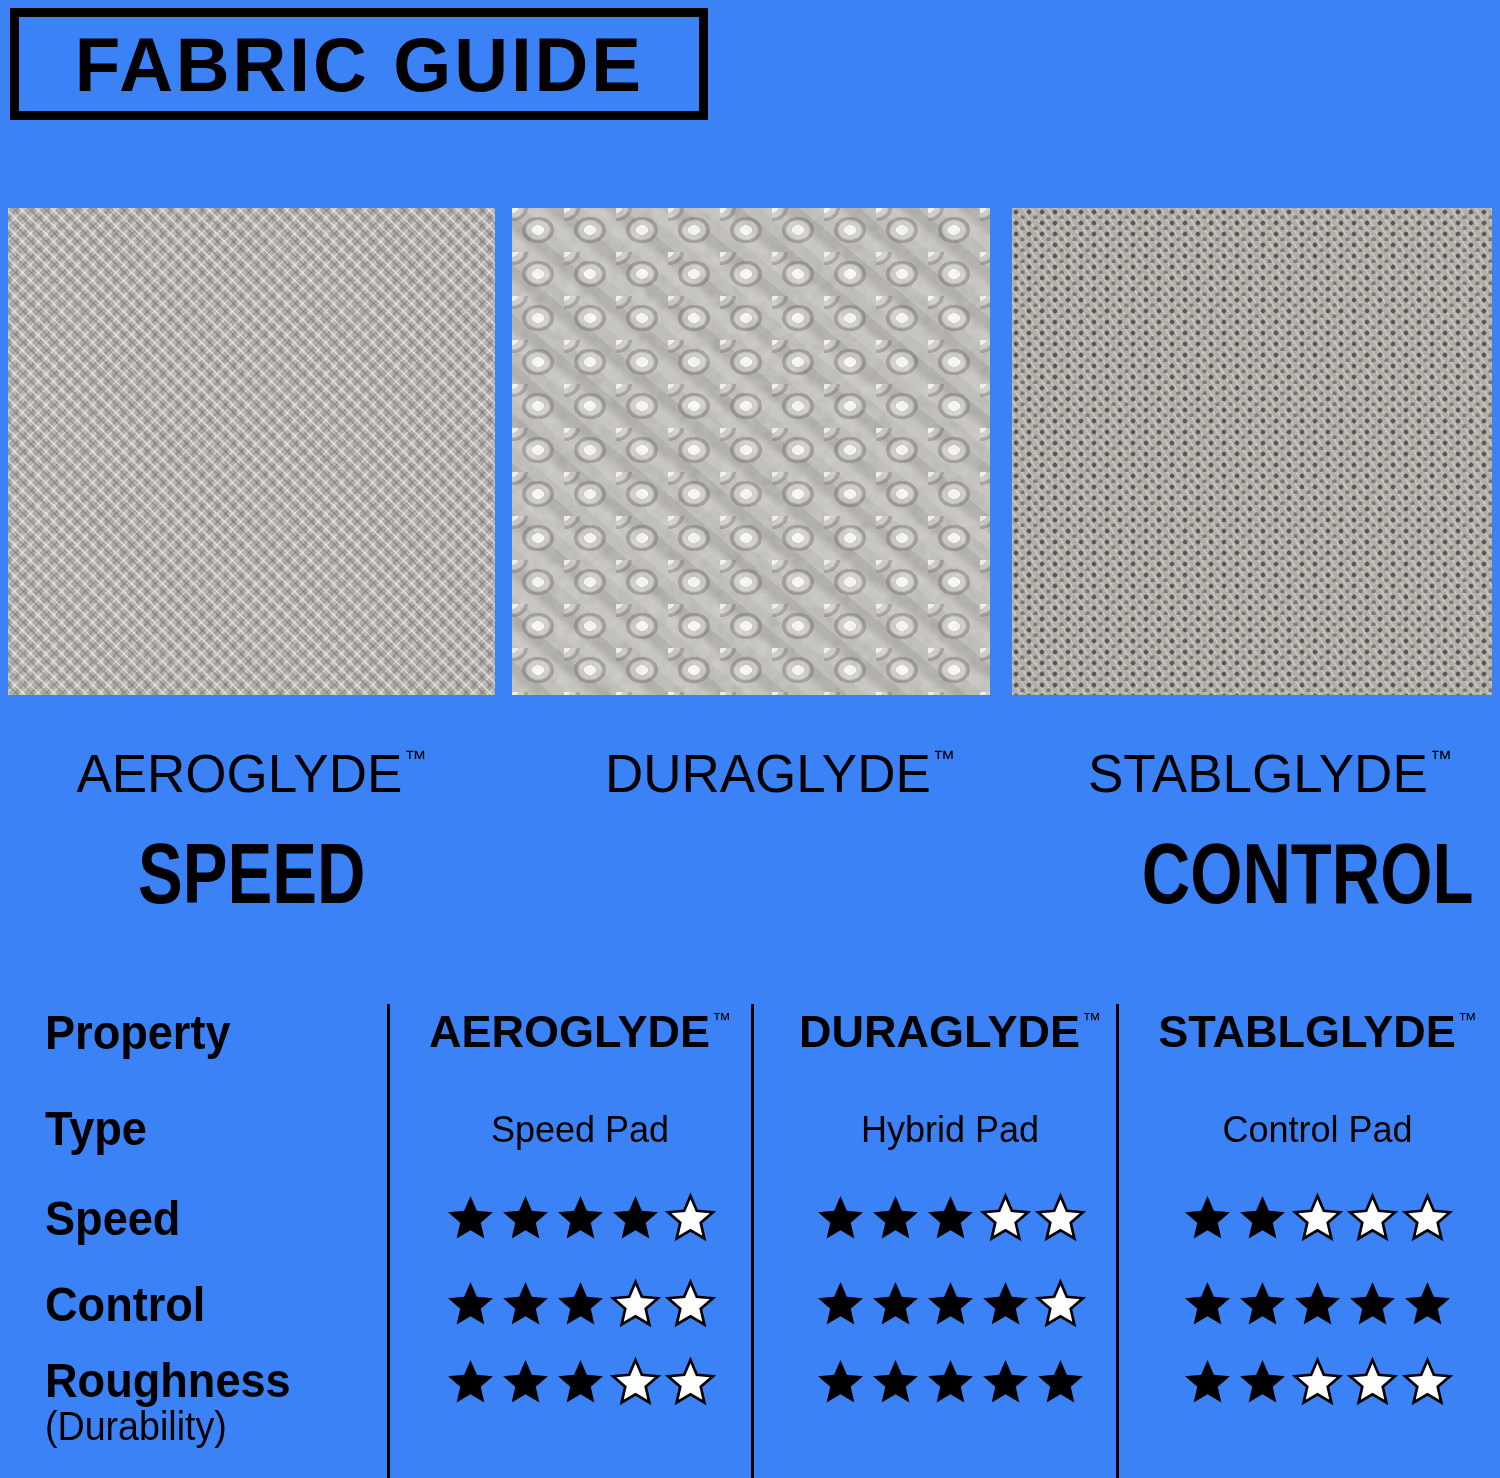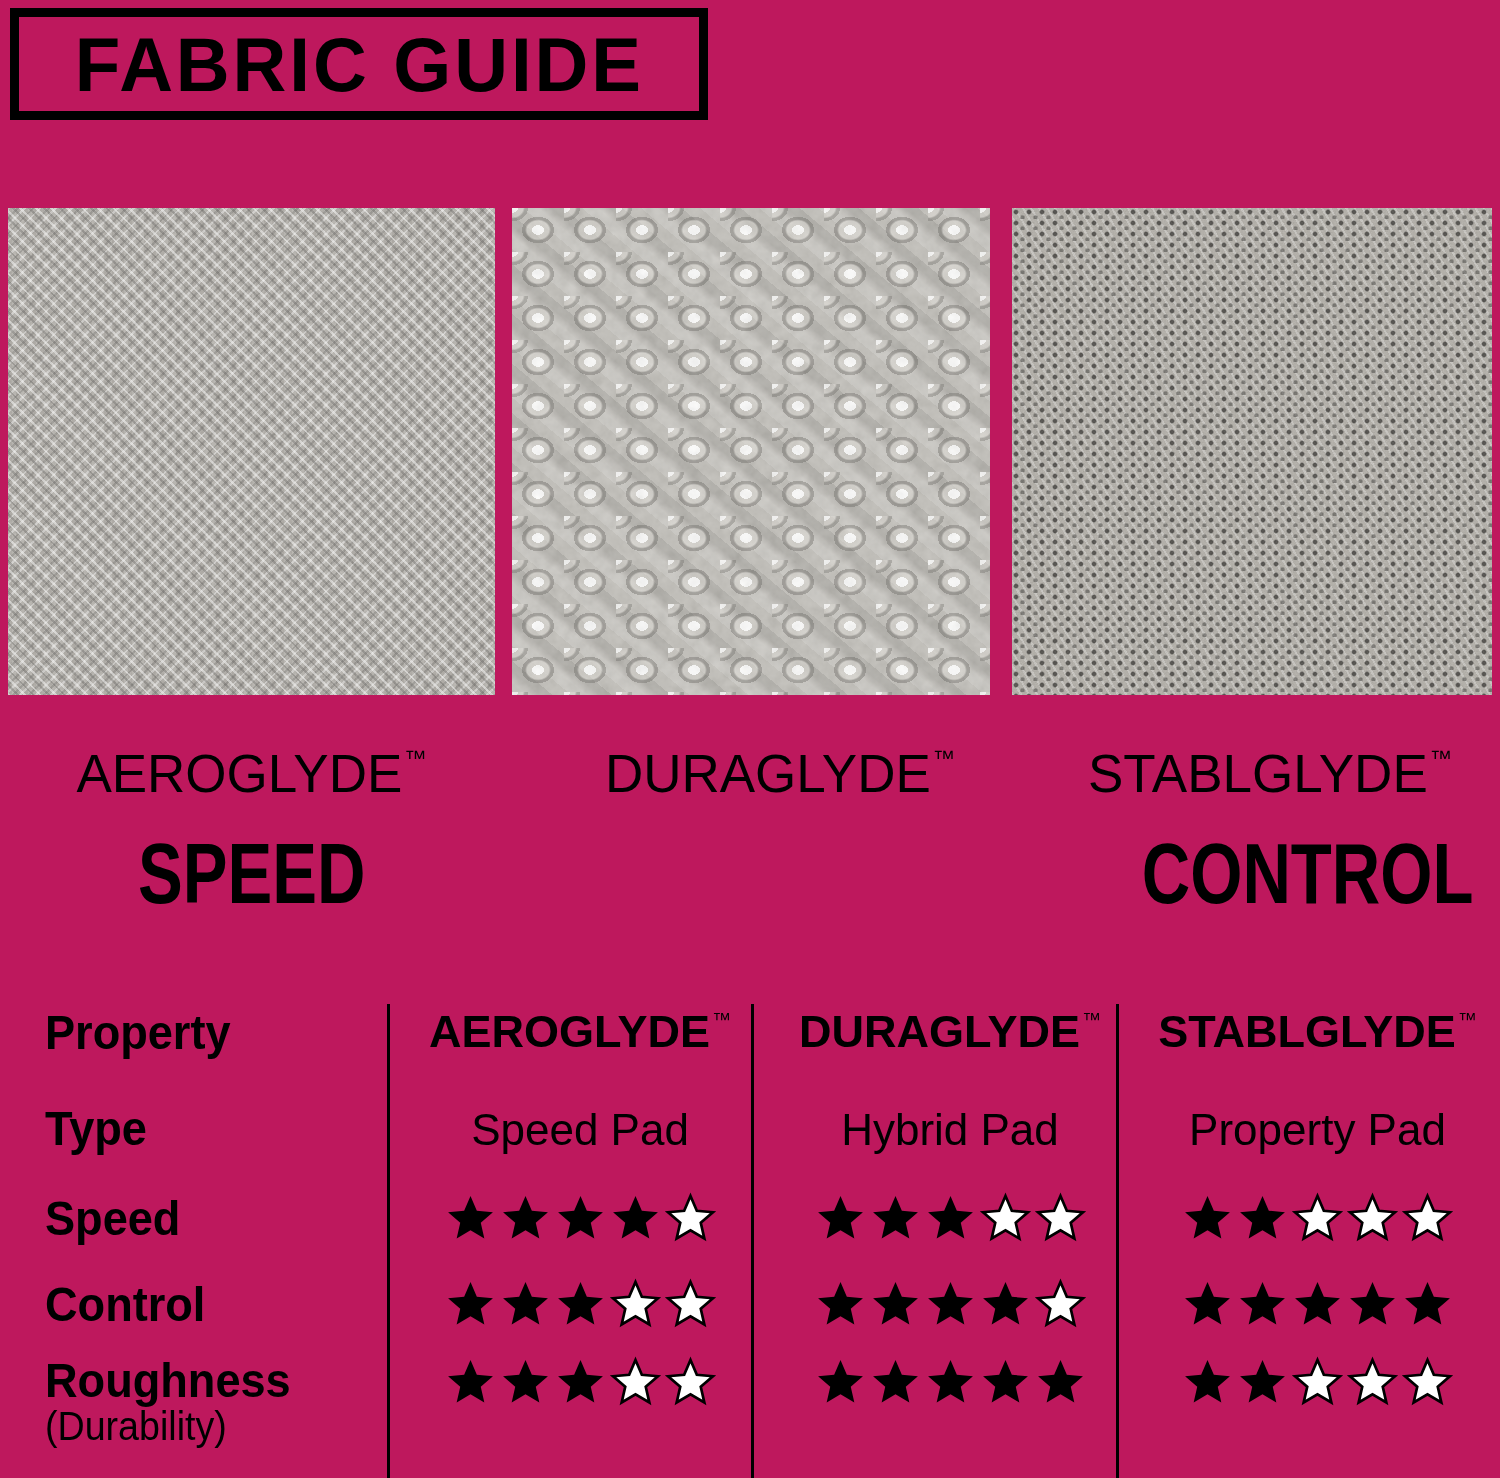--- a/index.html
+++ b/index.html
@@ -1,19 +1,19 @@
 <!DOCTYPE html>
 <html><head>
 <meta charset="utf-8">
 <style>
   html, body { margin: 0; padding: 0; background: #ffffff; }
   .page {
     position: relative;
     width: 1500px; height: 1478px;
-    background: #be185d;
+    background: #3b82f6;
     font-family: "Liberation Sans", sans-serif;
     color: #000;
     overflow: hidden;
   }
 
   
   .title-box {
     position: absolute; left: 10px; top: 8px;
     width: 698px; height: 112px;
     border: 9px solid #000; box-sizing: border-box;
@@ -94,21 +94,21 @@
     display: flex; align-items: center;
     font-weight: 400; font-size: 40px; white-space: nowrap;
     transform: scaleX(0.94); transform-origin: left center;
   }
 
   .cell { position: absolute; display: flex; align-items: center; justify-content: center; white-space: nowrap; }
   .tcol-1 { left: 400px;  width: 360px; }
   .tcol-2 { left: 770px;  width: 360px; }
   .tcol-3 { left: 1140px; width: 355px; }
   .col-header { top: 1000px; height: 64px; font-size: 45px; font-weight: bold; }
-  .type-val   { top: 1100px; height: 60px; font-size: 44px; font-weight: 400; }
+  .type-val   { top: 1100px; height: 60px; font-size: 36px; font-weight: 400; }
 
   .stars { position: absolute; height: 64px; display: flex; align-items: center; justify-content: center; gap: 2px; }
   .stars-speed     { top: 1186px; }
   .stars-control   { top: 1272px; }
   .stars-roughness { top: 1350px; }
   .star { width: 53px; height: 53px; display: block; }
 </style>
 </head>
 <body>
 
@@ -180,21 +180,21 @@
       <span class="tm">™</span>
   </div>
   <div class="cell tcol-3 col-header">
     <span>STABLGLYDE</span>
       <span class="tm">™</span>
   </div>
 
   <div class="prop-label row-type">Type</div>
   <div class="cell tcol-1 type-val">Speed Pad</div>
   <div class="cell tcol-2 type-val">Hybrid Pad</div>
-  <div class="cell tcol-3 type-val">Property Pad</div>
+  <div class="cell tcol-3 type-val">Control Pad</div>
 
   <div class="prop-label row-speed">Speed</div>
   <div class="stars stars-speed tcol-1">
       <svg viewBox="-4 -4 108 108" class="star">
         <polygon points="50,4 62.9,34.2 95.7,37.2 70.9,58.8 78.2,90.8 50,74 21.8,90.8 29.1,58.8 4.3,37.2 37.1,34.2" fill="#000000" stroke="#000000" stroke-width="0" stroke-linejoin="miter"></polygon>
       </svg>
       <svg viewBox="-4 -4 108 108" class="star">
         <polygon points="50,4 62.9,34.2 95.7,37.2 70.9,58.8 78.2,90.8 50,74 21.8,90.8 29.1,58.8 4.3,37.2 37.1,34.2" fill="#000000" stroke="#000000" stroke-width="0" stroke-linejoin="miter"></polygon>
       </svg>
       <svg viewBox="-4 -4 108 108" class="star">

